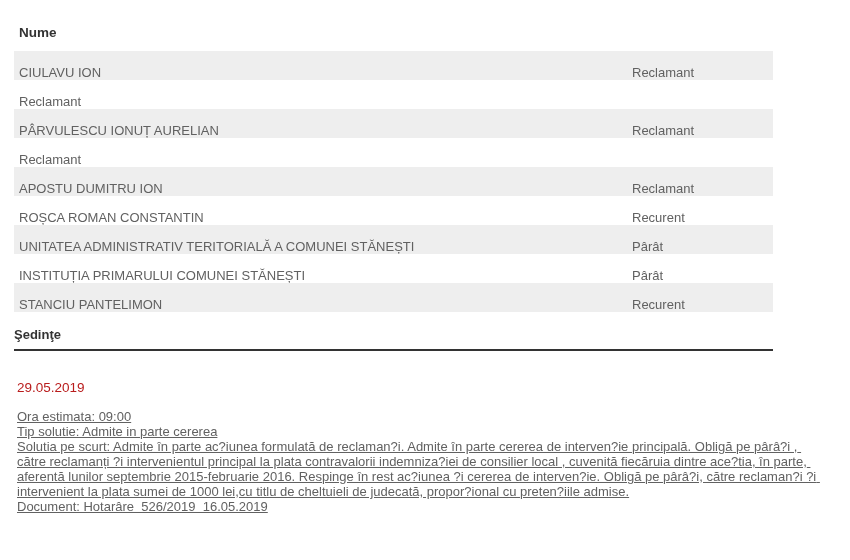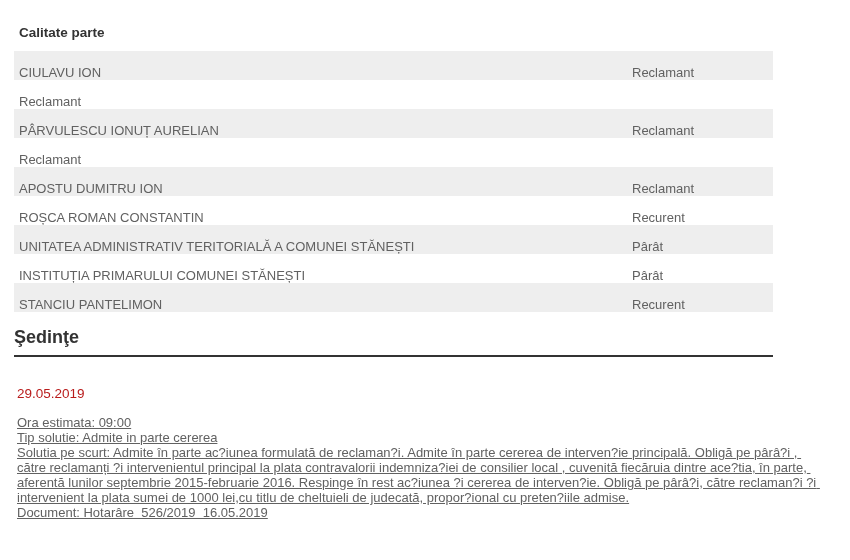--- a/index.html
+++ b/index.html
@@ -30,21 +30,21 @@
   .col2 { width: 146px; padding-left: 5px; box-sizing: border-box; }
   .prow {
     display: flex;
     height: 29px;
     align-items: flex-end;
     font-size: 13px;
   }
   .pbody div.prow:nth-of-type(odd) { background: #eeeeee; }
   
   .sheading {
-    font-size: 18px;
+    font-size: 13px;
     font-weight: bold;
     color: #333333;
     width: 759px;
     border-bottom: 2px solid #333333;
     padding-bottom: 7px;
     margin: 15px 0 0 0;
   }
   .hdate {
     display: inline-block;
     margin-top: 29px;
@@ -63,21 +63,21 @@
   }
   .dline { white-space: pre-wrap; text-decoration: underline; }
 </style>
 </head>
 <body>
 
 <div class="page">
 
   <div class="ptable">
     <div class="phead">
-      <div class="col2">Calitate parte</div>
+      <div class="col1">Nume</div>
     </div>
     <div class="pbody">
 
         <div class="prow">
           <div class="col1">CIULAVU ION</div>
           <div class="col2">Reclamant</div>
         </div>
 
         <div class="prow">
           <div class="col2">Reclamant</div>

